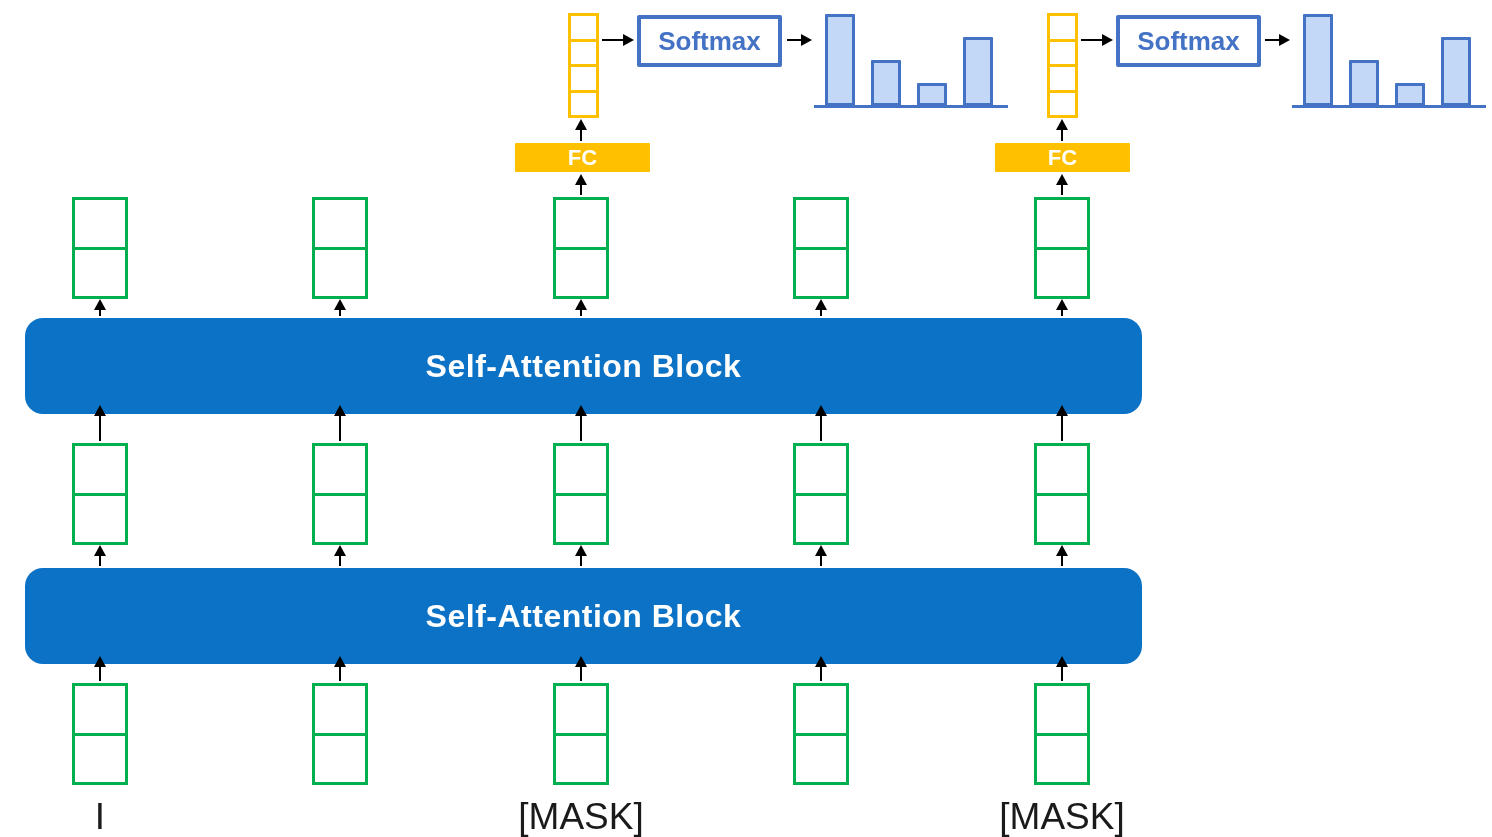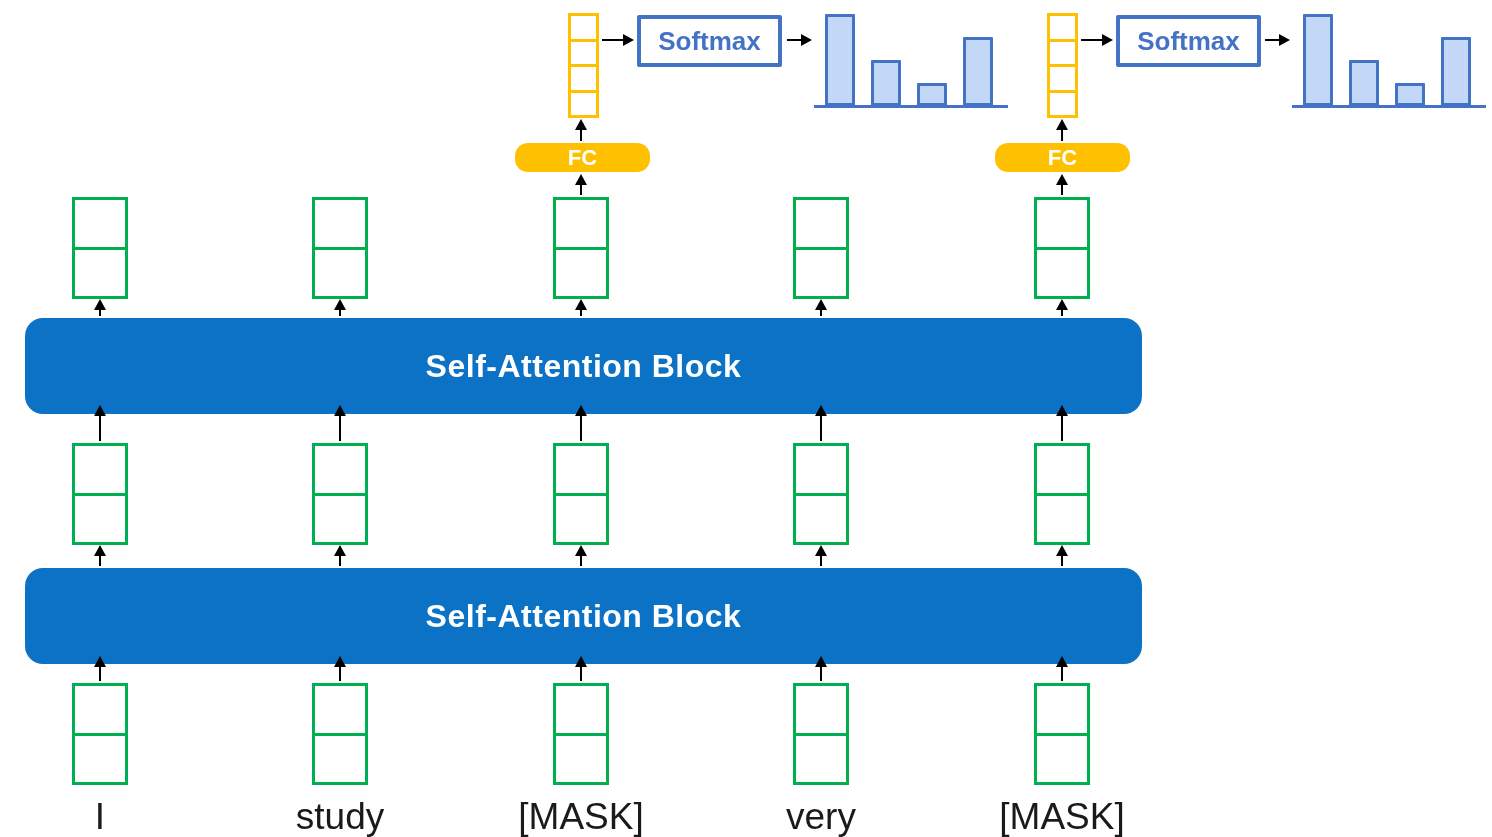--- a/index.html
+++ b/index.html
@@ -43,21 +43,21 @@
     background:#ffffff;
     display:flex;flex-direction:column;
   }
   .vec4 > div{flex:1;border-top:3px solid var(--gold);}
   .vec4 > div:first-child{border-top:none;}
 
   
   .fc-box{
     width:135px;height:29px;
     background:var(--gold);
-    border-radius:13px;
+    border-radius:1px;
     display:flex;align-items:center;justify-content:center;
     color:#ffffff;font-weight:bold;font-size:22px;
   }
 
   
   .softmax-box{
     width:145px;height:52px;
     background:#ffffff;
     border:4px solid var(--accent-blue);
     border-radius:2px;
@@ -141,23 +141,21 @@
     </div>
   <div class="abs prob-chart" style="left:1292px;top:8px;">
     <div class="baseline"></div>
   <div class="bar" style="left: 11px; height: 92px;"></div>
       <div class="bar" style="left: 57px; height: 46px;"></div>
       <div class="bar" style="left: 103px; height: 23px;"></div>
       <div class="bar" style="left: 149px; height: 69px;"></div>
     </div>
 
   <div class="token" style="left:-20px;">I</div>
-  <div class="token" style="left:220px;">study</div>
   <div class="token" style="left:461px;">[MASK]</div>
-  <div class="token" style="left:701px;">very</div>
   <div class="token" style="left:942px;">[MASK]</div>
 
 <div class="abs vec2" style="left: 72px; top: 197px;">
       <div></div>
       <div></div>
     </div>
     <div class="abs vec2" style="left: 312px; top: 197px;">
       <div></div>
       <div></div>
     </div>

